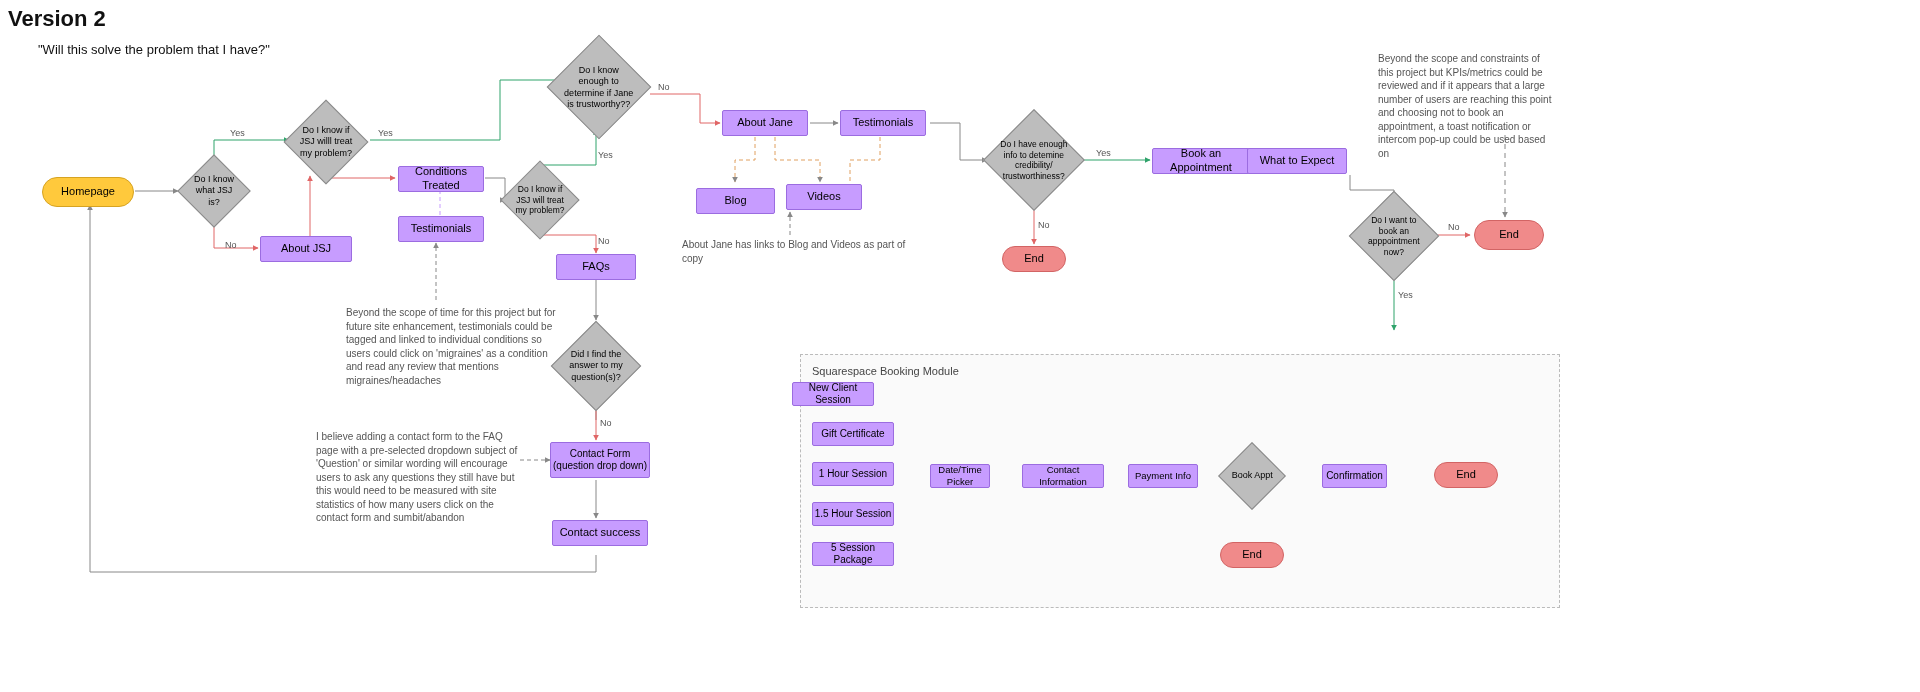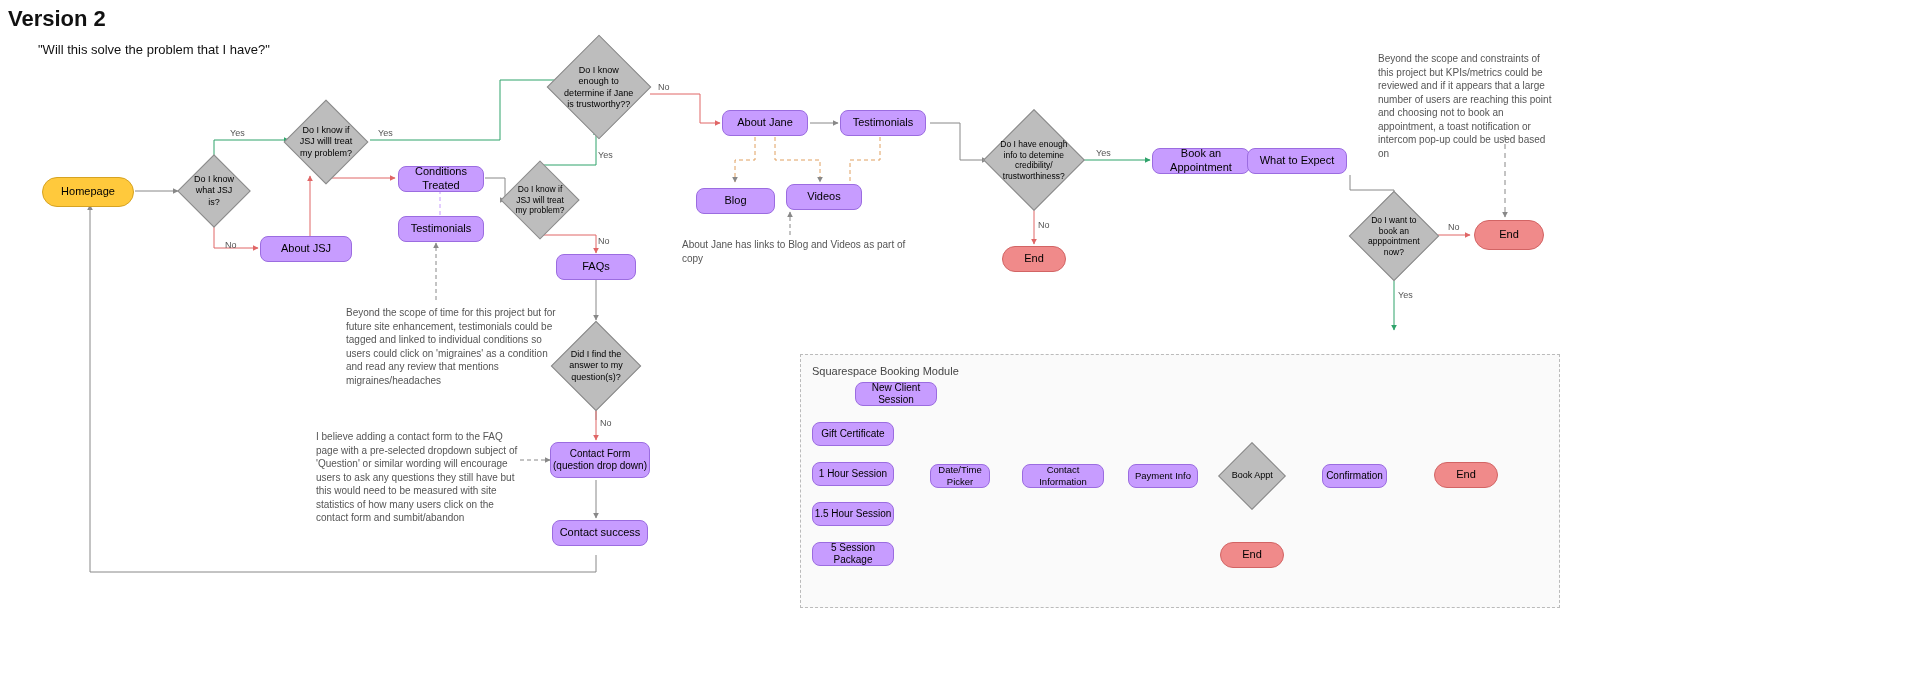--- a/index.html
+++ b/index.html
@@ -1,21 +1,21 @@
 <!DOCTYPE html>
 <html><head>
 <meta charset="utf-8">
 <style>
 html,body{margin:0;padding:0;width:1920px;height:692px;background:#fff;font-family:-apple-system,Helvetica,Arial,sans-serif;overflow:hidden}
 .title{position:absolute;font-weight:700;color:#111}
 .subtitle{position:absolute;font-size:13px;color:#111}
 .note{position:absolute;font-size:10px;line-height:1.35;color:#555;max-width:240px}
 .node{position:absolute;display:flex;align-items:center;justify-content:center;text-align:center;font-size:11px;line-height:1.25;box-sizing:border-box}
 .pill{border-radius:999px}
-.rect{border-radius:8px}
+.rect{border-radius:2px}
 .diamond{transform:rotate(45deg)}
 .diamond>span{display:block;transform:rotate(-45deg);width:120%}
 .start{background:#ffc93c;border:1px solid #d6a322}
 .action{background:#c79cff;border:1px solid #9b6ce0}
 .terminal{background:#f08a8a;border:1px solid #d26464}
 .decision{background:#bdbdbd;border:1px solid #8a8a8a}
 .module-box{position:absolute;border:1px dashed #bbb;background:#fafafa;box-sizing:border-box}
 .module-title{position:absolute;font-size:11px;color:#444}
 svg{position:absolute;left:0;top:0;pointer-events:none}
 .lbl{position:absolute;font-size:9px;color:#555;background:transparent}
@@ -211,21 +211,21 @@
 <div class="node diamond decision" style="left:1362px;top:204px;width:64px;height:64px">
     <span style="font-size:8.5px">Do I want to book an apppointment now?</span>
   </div>
 <div class="node pill terminal" style="left:1474px;top:220px;width:70px;height:30px">
     <span>End</span>
   </div>
 
 <div class="module-box" style="left:800px;top:354px;width:760px;height:254px"></div>
 <div class="module-title" style="left:812px;top:365px">Squarespace Booking Module</div>
 
-<div class="node rect action" style="left:855px;top:382px;width:82px;height:24px">
+<div class="node rect action" style="left:792px;top:382px;width:82px;height:24px">
     <span style="font-size:10px">New Client Session</span>
   </div>
 <div class="node rect action" style="left:812px;top:422px;width:82px;height:24px">
     <span style="font-size:10px">Gift Certificate</span>
   </div>
 <div class="node rect action" style="left:812px;top:462px;width:82px;height:24px">
     <span style="font-size:10px">1 Hour Session</span>
   </div>
 <div class="node rect action" style="left:812px;top:502px;width:82px;height:24px">
     <span style="font-size:10px">1.5 Hour Session</span>

